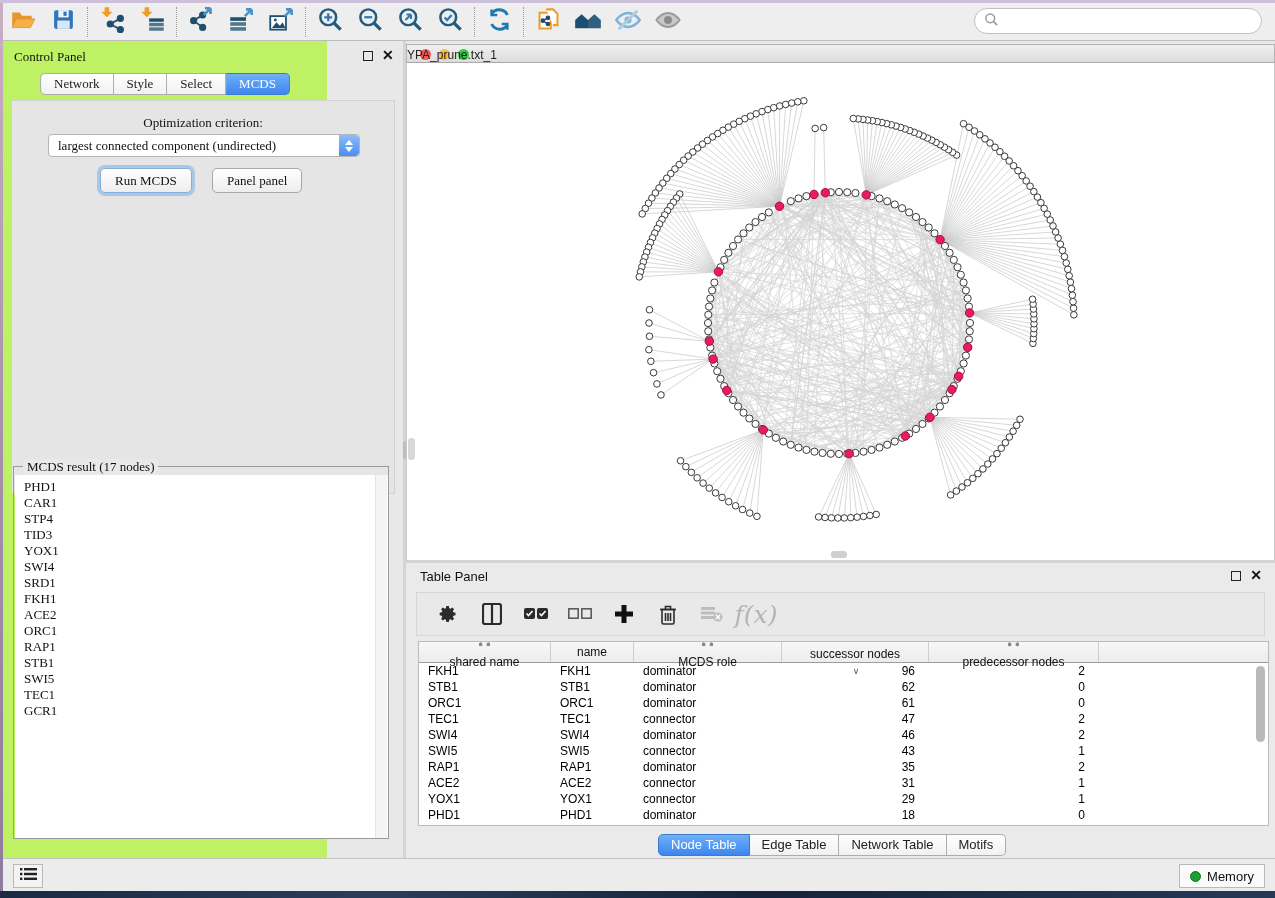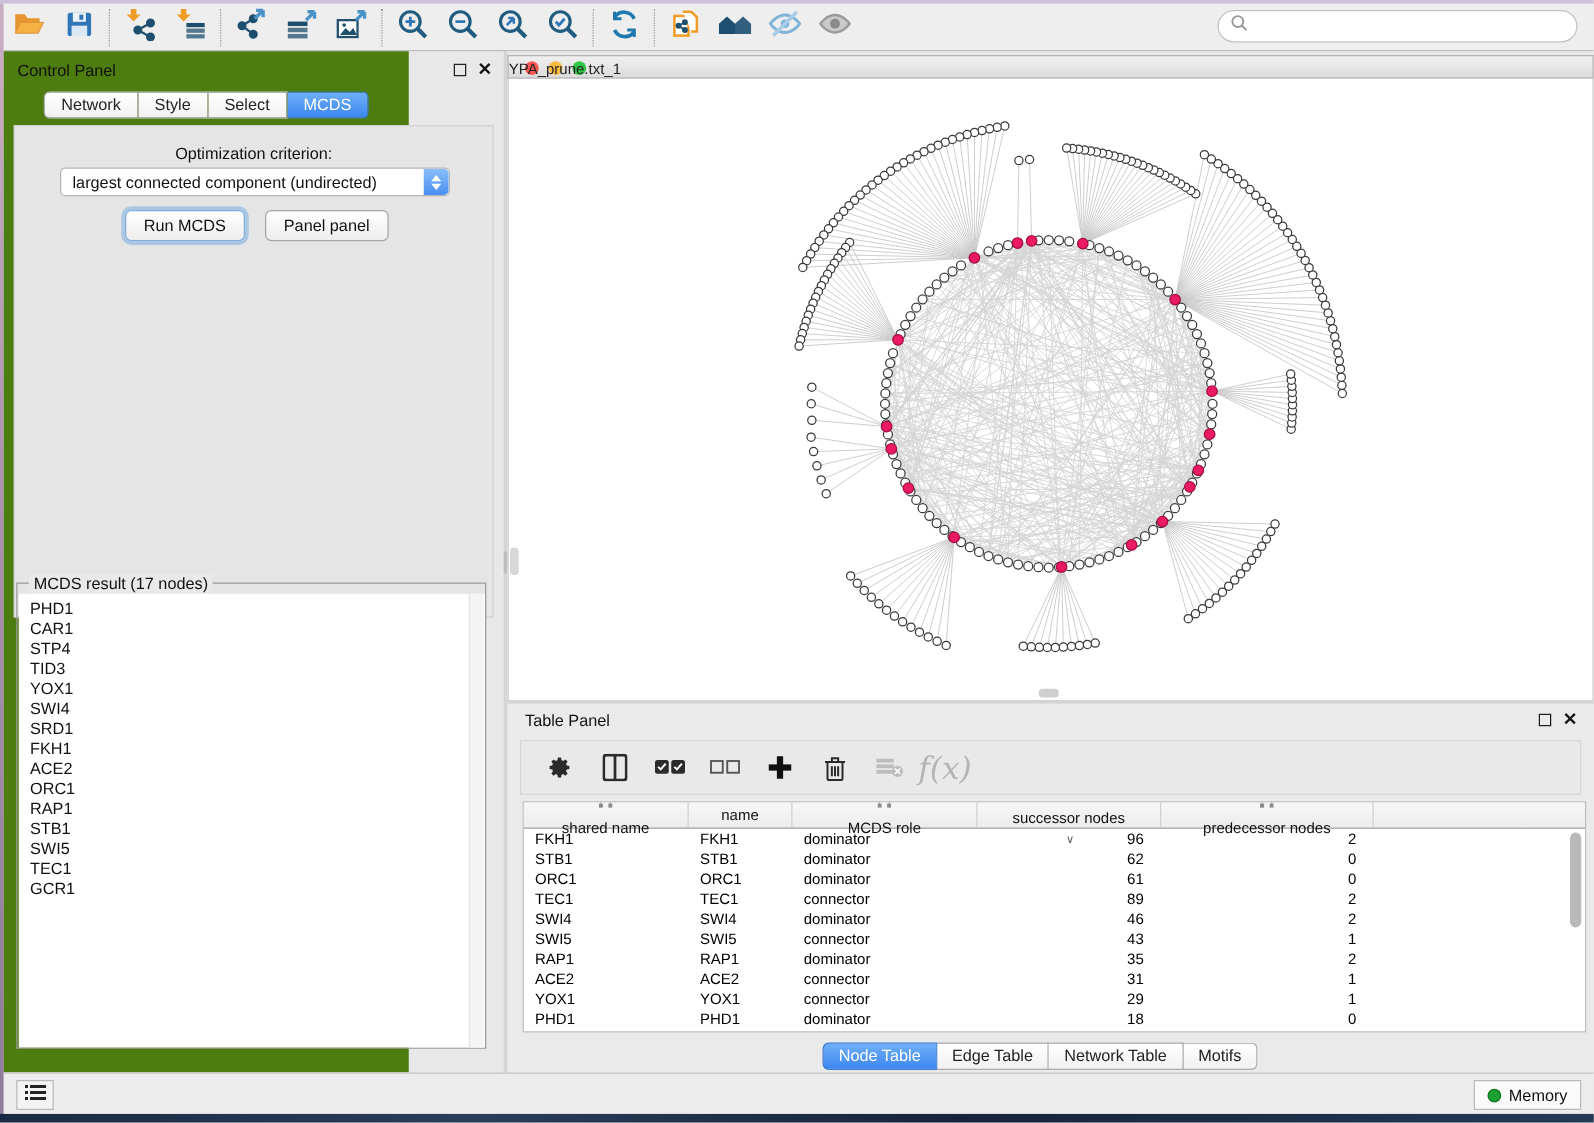--- a/index.html
+++ b/index.html
@@ -17,21 +17,21 @@
   
   #toolbar { left:3px; top:3px; width:1272px; height:38px; background:#eeeeee;
              border-bottom:1px solid #bdbdbd; display:flex; align-items:center; }
   .tb-btn { width:40px; height:32px; display:flex; align-items:center; justify-content:center; }
   .tb-sep { width:1px; height:30px; border-left:1px dotted #9b9b9b; margin:0 4px; }
   #search-box { position:absolute; right:13px; top:5px; width:288px; height:26px;
     background:#fff; border:1px solid #c2c2c2; border-radius:13px;
     display:flex; align-items:center; padding-left:9px; }
 
   
-  #control-panel { left:3px; top:41px; width:324px; height:817px; background:#4d7c0f; }
+  #control-panel { left:3px; top:41px; width:324px; height:817px; background:#bef264;font-family:Liberation Serif, serif; }
   #cp-title-row { position:absolute; left:0; top:5px; width:100%; height:22px; }
   #cp-title { position:absolute; left:11px; top:3px; font-size:13px; color:#111; }
   .mini-float { position:absolute; width:10px; height:10px; border:1.5px solid #222; top:5px; }
   .mini-close { position:absolute; top:1px; font-size:14px; font-weight:bold; color:#111; }
 
   .seg { display:flex; }
   .seg button { font-family:inherit; font-size:13px; color:#222; background:linear-gradient(#ffffff,#f1f1f1);
     border:1px solid #acacac; border-left:none; padding:2px 13px 3px; height:22px; cursor:default; }
   .seg button:first-child { border-left:1px solid #acacac; border-radius:5px 0 0 5px; }
   .seg button:last-child { border-radius:0 5px 5px 0; }
@@ -1349,21 +1349,21 @@
           <div class="td txt" style="flex: 0 0 132px; width: 132px;">ORC1</div>
           <div class="td txt" style="flex: 0 0 83px; width: 83px;">ORC1</div>
           <div class="td txt" style="flex: 0 0 148px; width: 148px;">dominator</div>
           <div class="td num" style="flex: 0 0 147px; width: 147px;">61</div>
           <div class="td num" style="flex: 0 0 170px; width: 170px;">0</div>
         </div>
         <div class="tr">
           <div class="td txt" style="flex: 0 0 132px; width: 132px;">TEC1</div>
           <div class="td txt" style="flex: 0 0 83px; width: 83px;">TEC1</div>
           <div class="td txt" style="flex: 0 0 148px; width: 148px;">connector</div>
-          <div class="td num" style="flex: 0 0 147px; width: 147px;">89</div>
+          <div class="td num" style="flex: 0 0 147px; width: 147px;">47</div>
           <div class="td num" style="flex: 0 0 170px; width: 170px;">2</div>
         </div>
         <div class="tr">
           <div class="td txt" style="flex: 0 0 132px; width: 132px;">SWI4</div>
           <div class="td txt" style="flex: 0 0 83px; width: 83px;">SWI4</div>
           <div class="td txt" style="flex: 0 0 148px; width: 148px;">dominator</div>
           <div class="td num" style="flex: 0 0 147px; width: 147px;">46</div>
           <div class="td num" style="flex: 0 0 170px; width: 170px;">2</div>
         </div>
         <div class="tr">

